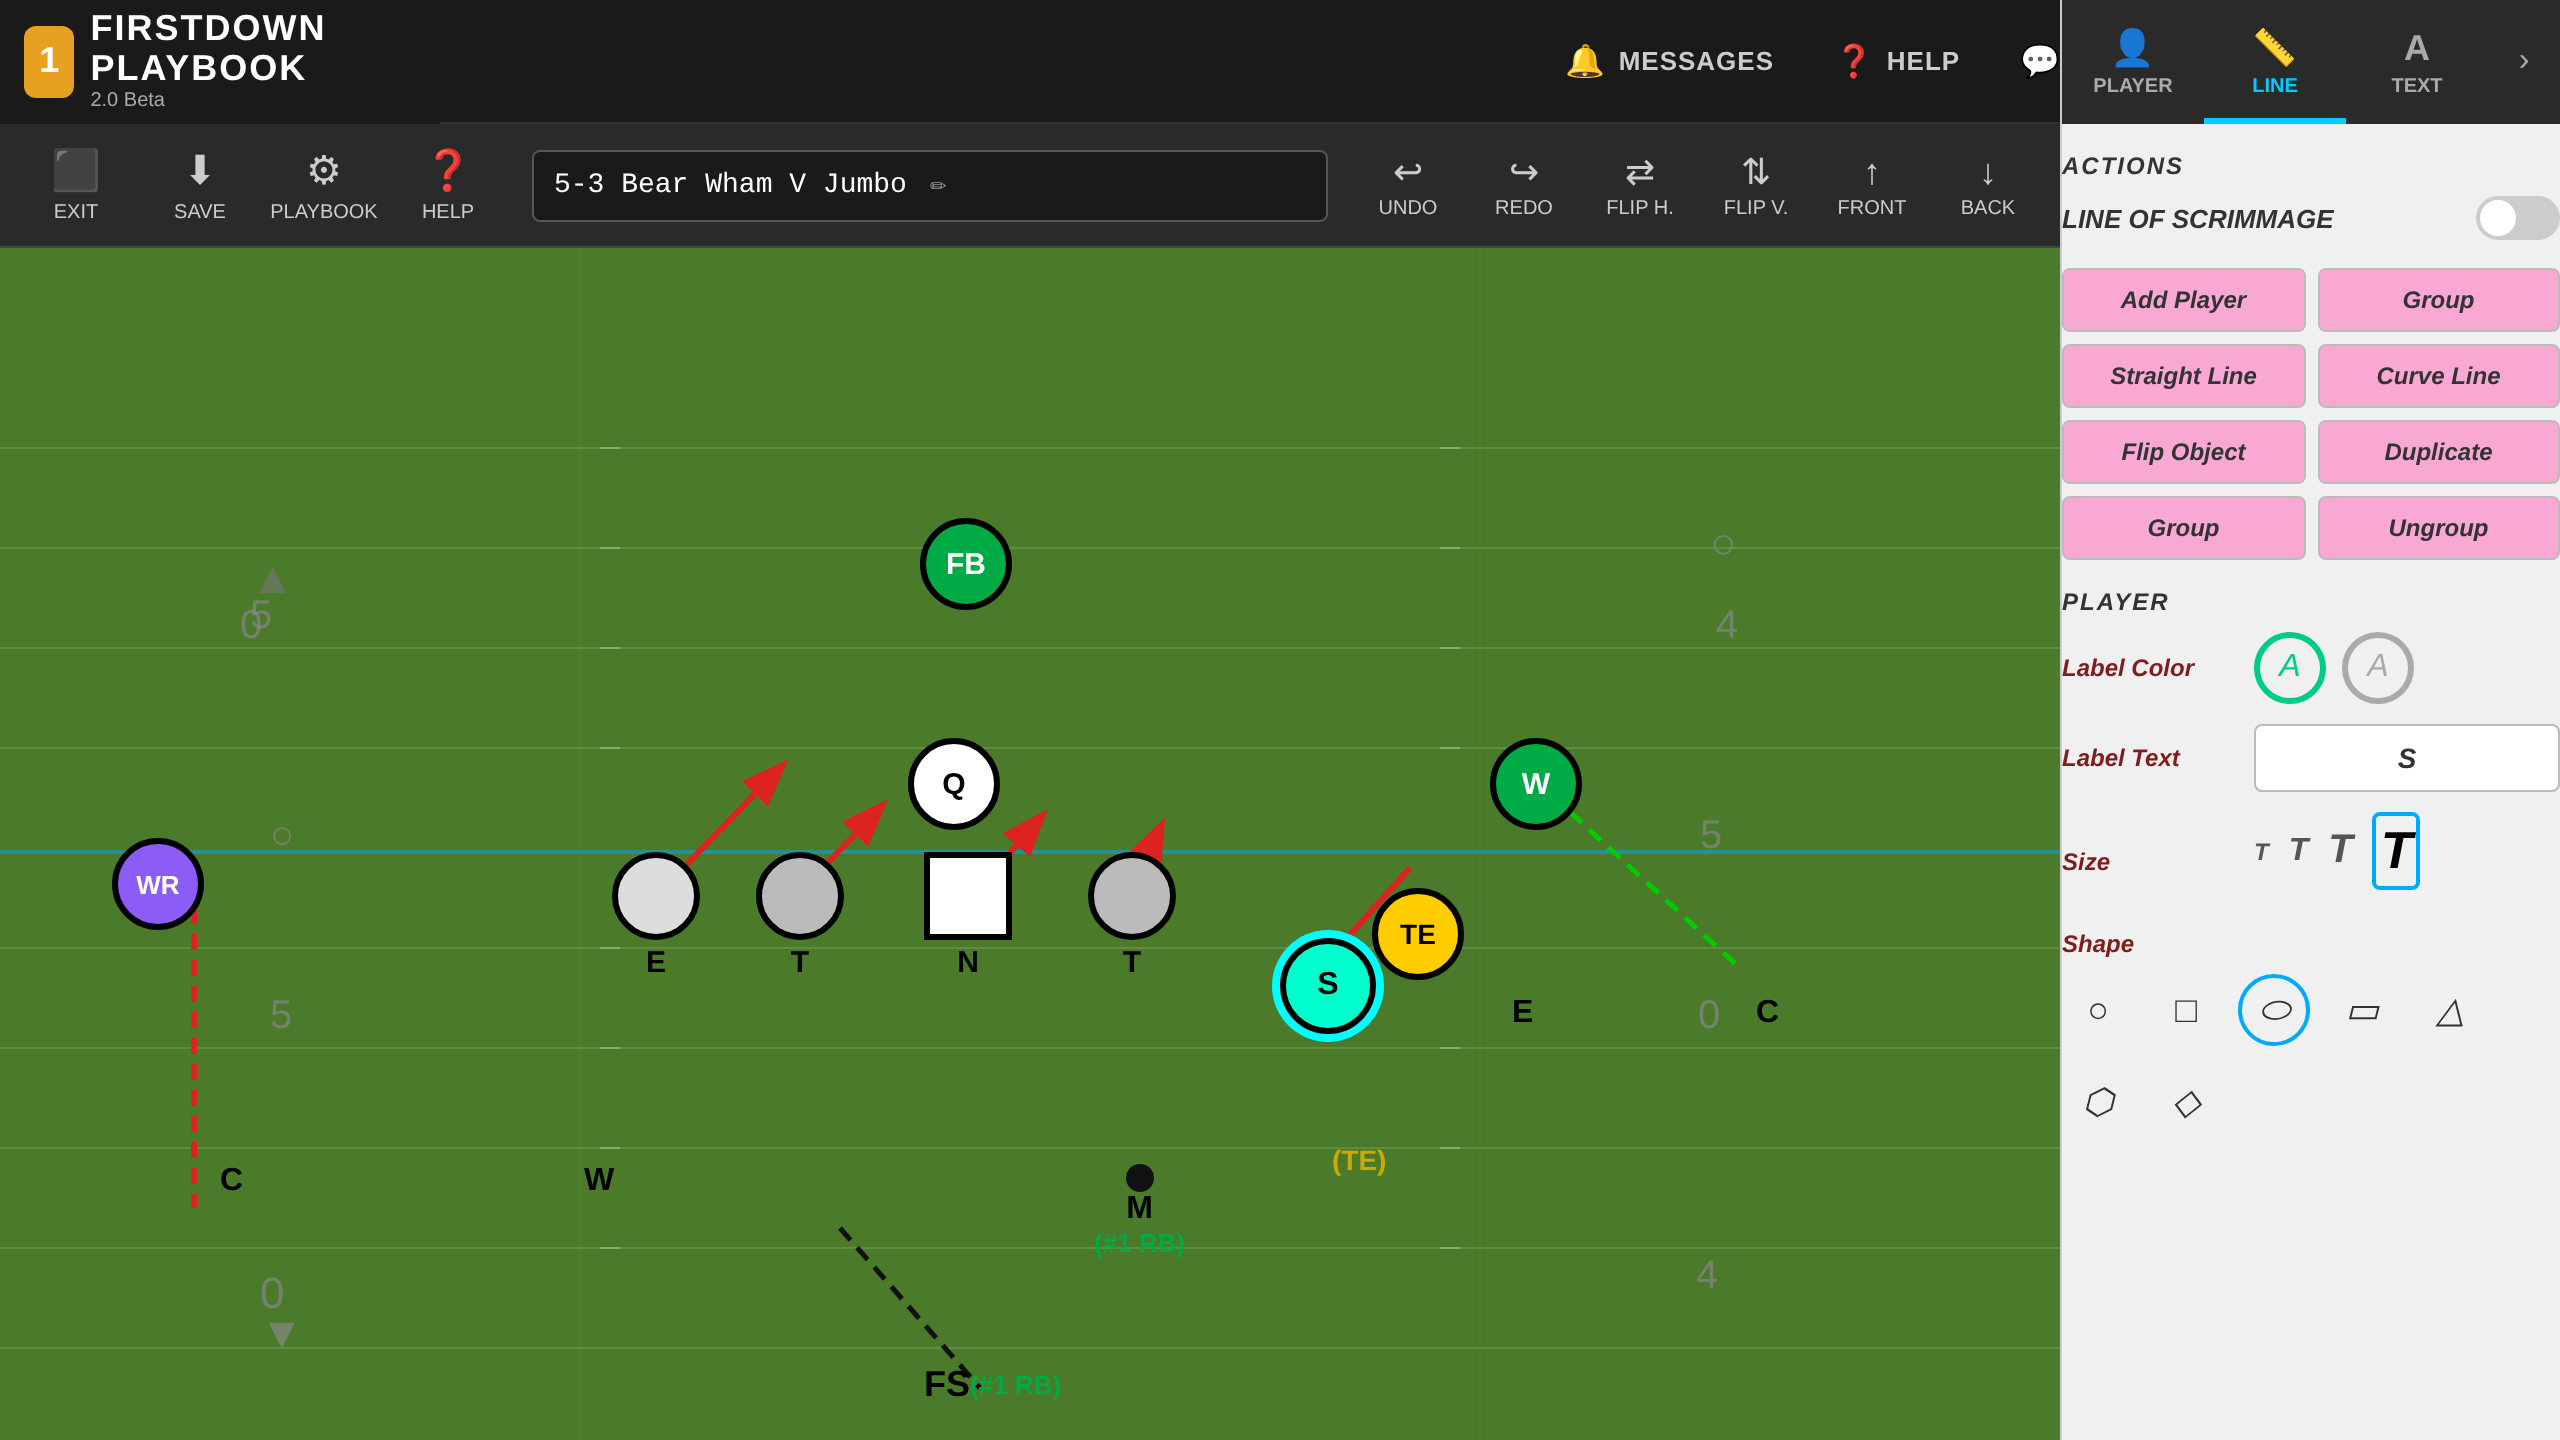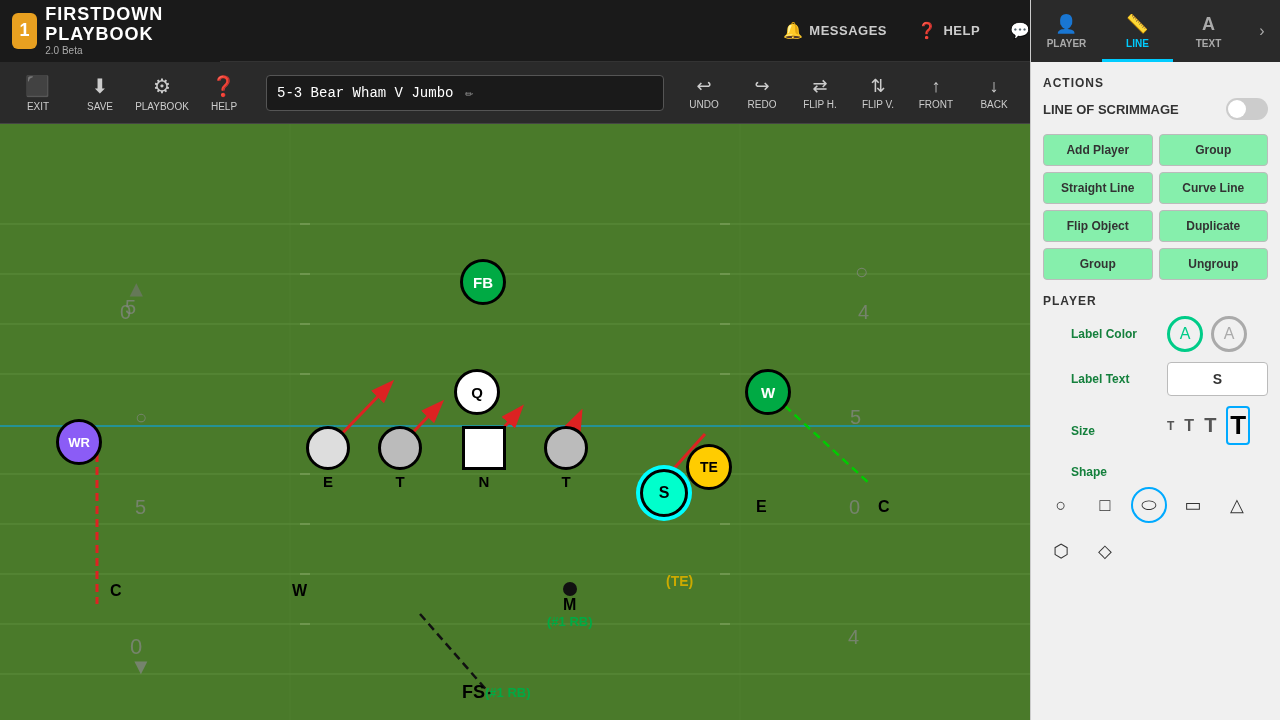--- a/index.html
+++ b/index.html
@@ -82,21 +82,21 @@
     .rp-tab.active { color: #00ccff; }
     .rp-tab.active::after {
       content: ''; position: absolute; bottom: 0; left: 0; right: 0; height: 3px;
       background: #00ccff;
     }
     .rp-tab .rt-icon { font-size: 18px; }
     .rp-tab-more {
       width: 36px; display: flex; align-items: center; justify-content: center;
       color: #aaa; font-size: 16px; cursor: pointer;
     }
-    .rp-content { flex: 1; overflow-y: auto; padding: 10px 12px; }
+    .rp-content { flex: 1; overflow-y: auto; padding: 10px 0; font-style: italic; }
 
     .section-title {
       font-size: 12px; font-weight: 700; color: #333; letter-spacing: 1px;
       margin-bottom: 8px; margin-top: 4px;
     }
     .los-row {
       display: flex; align-items: center; justify-content: space-between;
       margin-bottom: 14px;
     }
     .los-label { font-size: 13px; font-weight: 600; color: #333; }
@@ -107,28 +107,28 @@
     .toggle::after {
       content: ''; position: absolute; width: 18px; height: 18px;
       background: #fff; border-radius: 50%; top: 2px; left: 2px;
       transition: left 0.2s;
     }
 
     .action-grid {
       display: grid; grid-template-columns: 1fr 1fr; gap: 6px; margin-bottom: 14px;
     }
     .action-btn {
-      padding: 8px 4px; background: #86efac; border: 1px solid #bbb;
+      padding: 8px 4px; background: #f9a8d4; border: 1px solid #bbb;
       border-radius: 4px; text-align: center; font-size: 12px; font-weight: 600;
       color: #333; cursor: pointer;
     }
 
     .player-section { margin-top: 8px; }
     .prop-row { display: flex; align-items: center; margin-bottom: 10px; }
-    .prop-label { font-size: 12px; color: #15803d; width: 96px; font-weight: 600; margin-left: 28px; }
+    .prop-label { font-size: 12px; color: #7f1d1d; width: 96px; font-weight: 600; }
     .color-btn {
       width: 36px; height: 36px; border-radius: 50%; background: transparent;
       border: 3px solid #00cc88; display: flex; align-items: center; justify-content: center;
       font-size: 16px; color: #00cc88; cursor: pointer; margin-right: 8px;
     }
     .color-btn-gray {
       width: 36px; height: 36px; border-radius: 50%; background: transparent;
       border: 3px solid #aaa; display: flex; align-items: center; justify-content: center;
       font-size: 16px; color: #aaa; cursor: pointer;
     }

